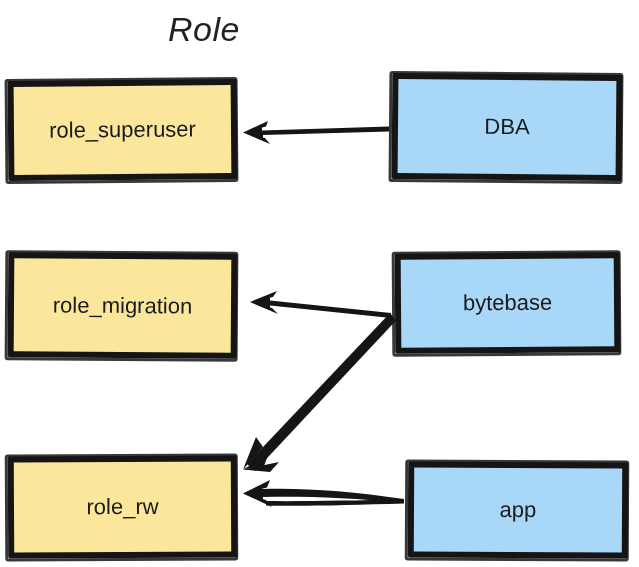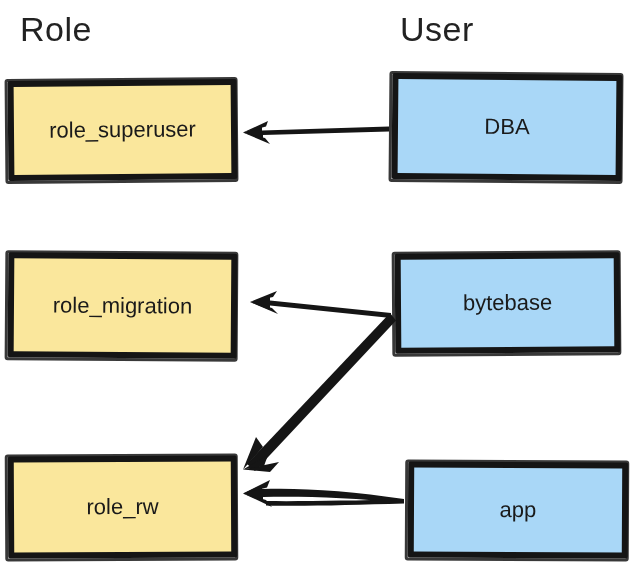--- a/index.html
+++ b/index.html
@@ -15,22 +15,23 @@
     width: 639px;
     height: 567px;
     background: #ffffff;
     overflow: hidden;
   }
   .col-header {
     position: absolute;
     font-size: 34px;
     color: #222222;
     letter-spacing: 0.5px;
-    text-align: left;
+    text-align: right;
     white-space: nowrap;
+    font-style: italic;
   }
   #header-role  { left: 20px;  top: 10px; width: 220px; }
   #header-user  { left: 400px; top: 10px; width: 230px; }
 
   .node {
     position: absolute;
     box-sizing: border-box;
     display: flex;
     align-items: center;
     justify-content: center;
@@ -73,21 +74,20 @@
     stroke: none;
   }
 </style>
 </head>
 <body>
 
 <div id="canvas">
 
   <div class="col-header" id="header-role">Role</div>
 
-  <div class="col-header" id="header-user">User</div>
 
   <svg id="edges" viewBox="0 0 639 567">
 
     <g>
       <path class="edge-path" d="M 389,126.5
                L 262,130.5
                L 262,126.0
                L 243,132.5
                L 263,139.5
                L 263,135.0

